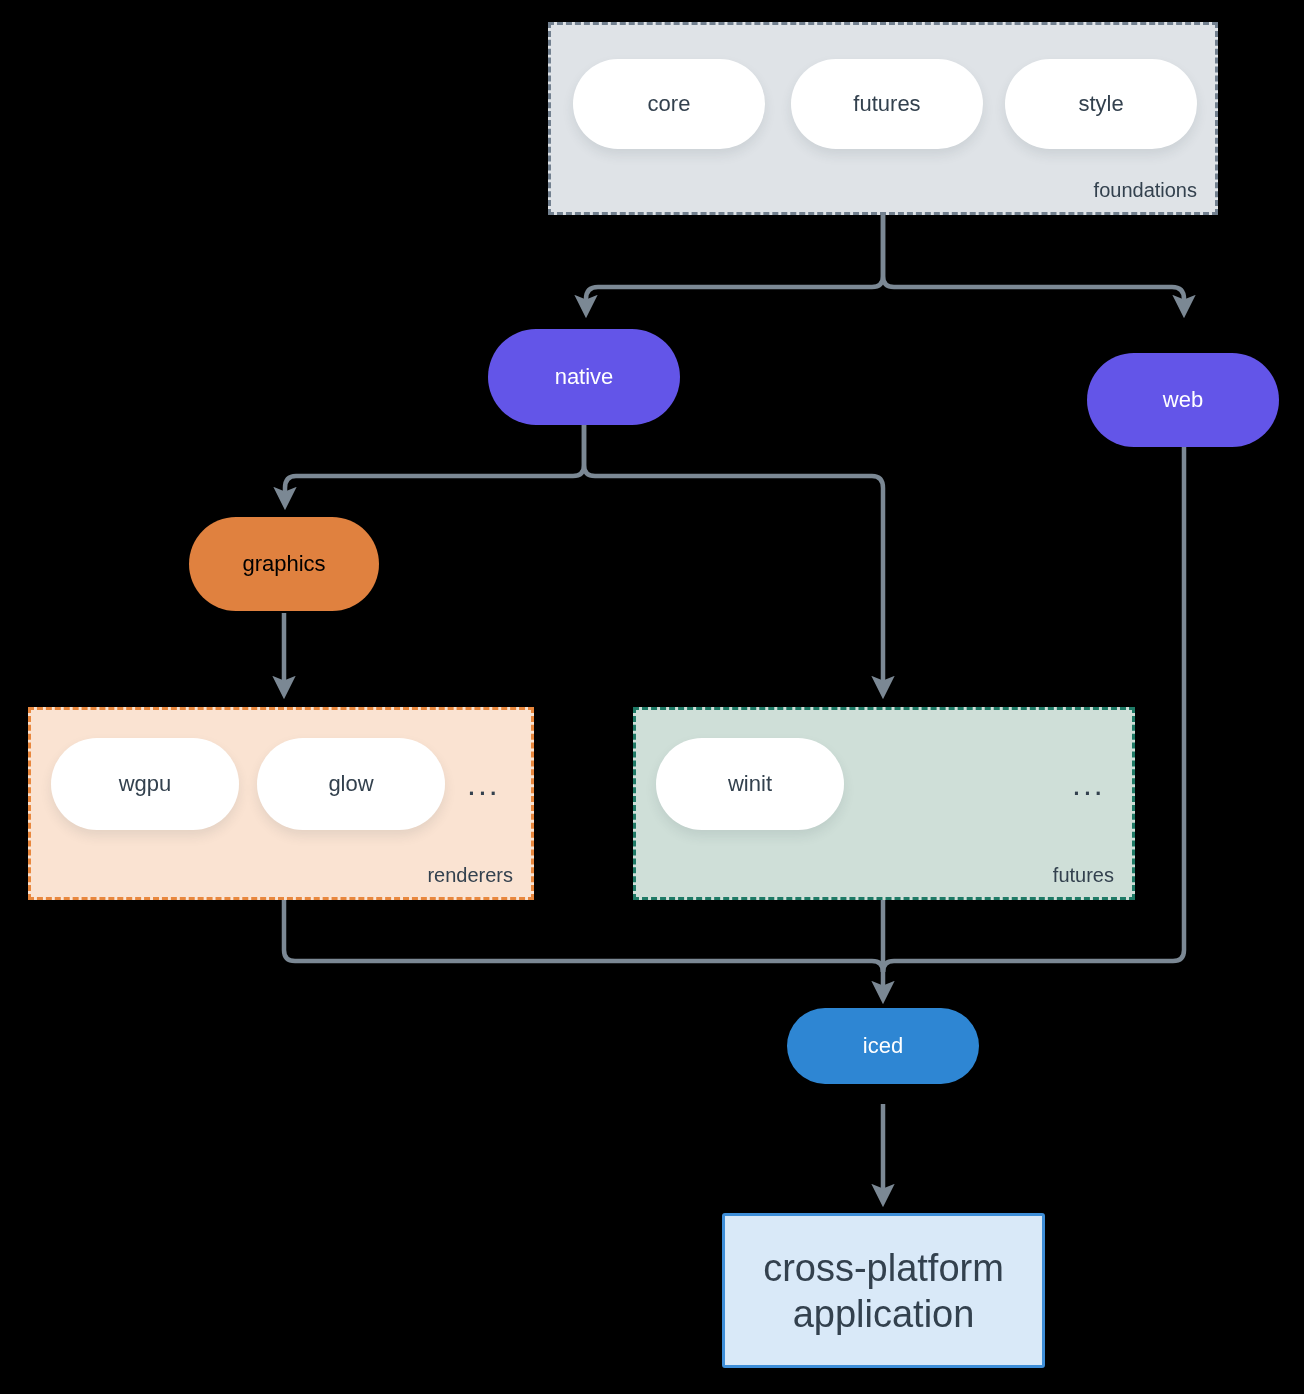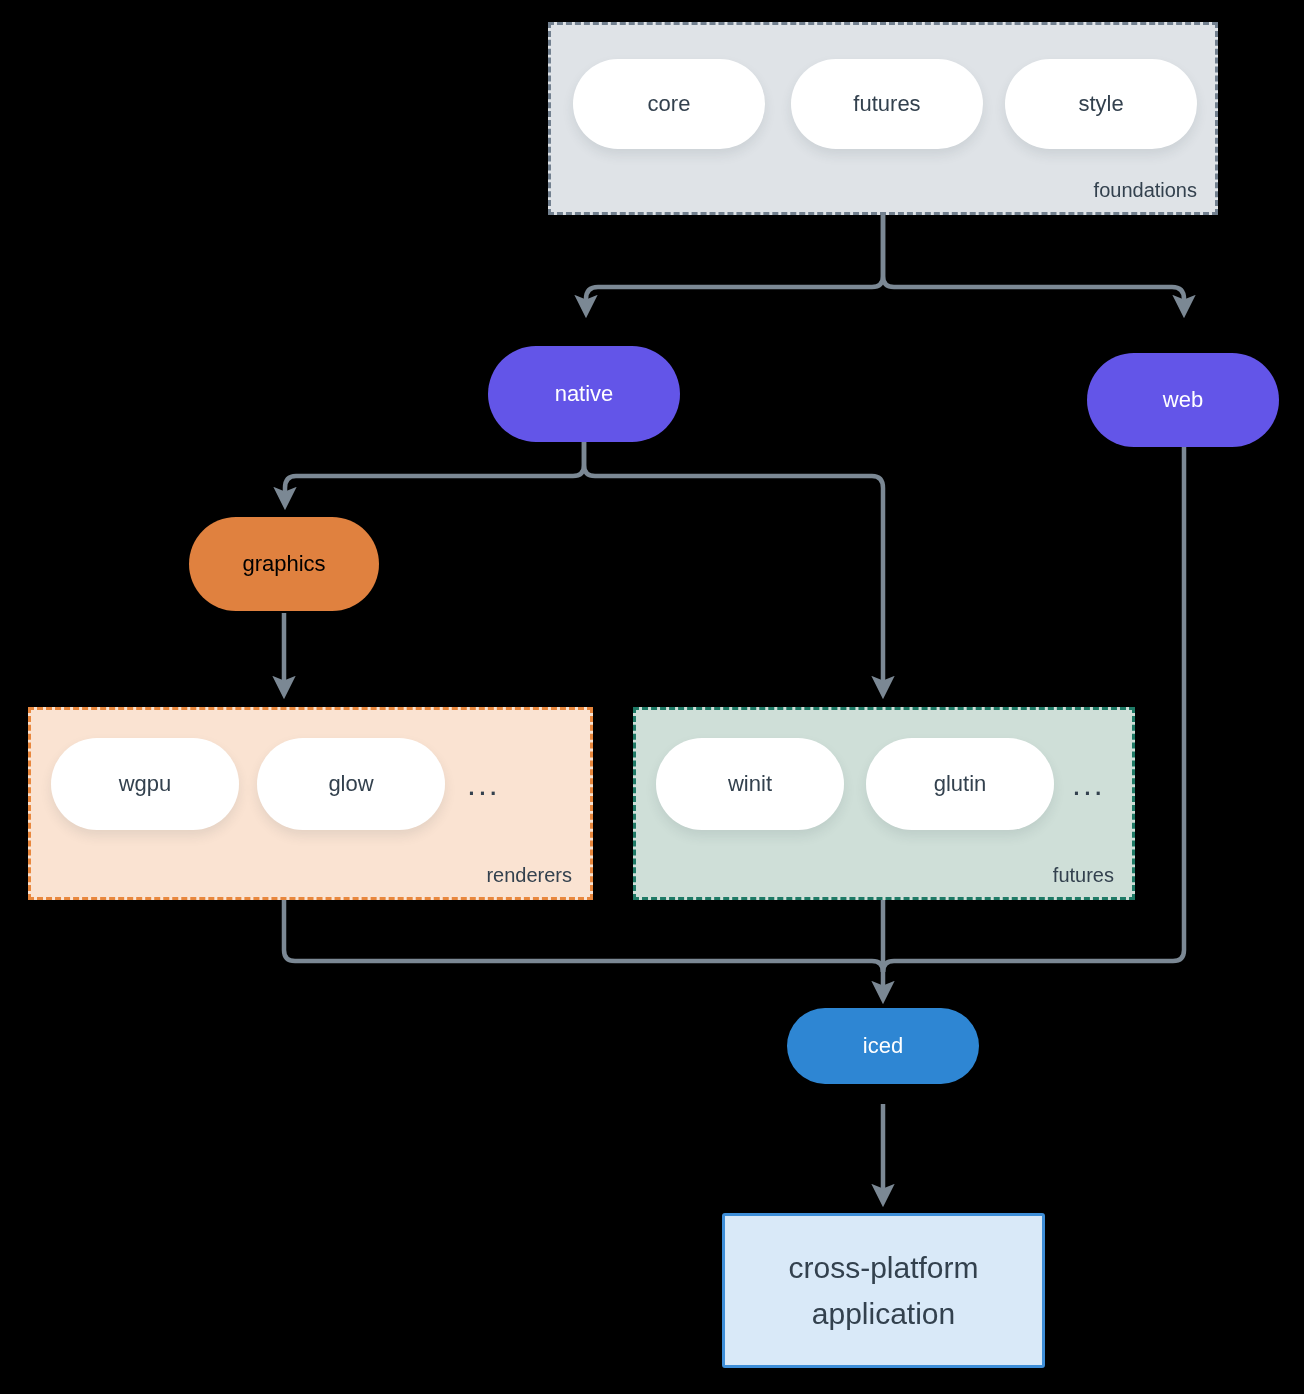--- a/index.html
+++ b/index.html
@@ -20,21 +20,21 @@
   .group {
     position: absolute;
     box-sizing: border-box;
   }
   .group.foundations {
     left: 548px; top: 22px; width: 670px; height: 193px;
     background: #dfe3e7;
     border: 3px dashed #72808f;
   }
   .group.renderers {
-    left: 28px; top: 707px; width: 565px; height: 193px;
+    left: 28px; top: 707px; width: 506px; height: 193px;
     background: #fae3d2;
     border: 3px dashed #e8873d;
   }
   .group.shells {
     left: 633px; top: 707px; width: 502px; height: 193px;
     background: #cfdfd8;
     border: 3px dashed #1f7a66;
   }
   .group-label {
     position: absolute;
@@ -76,38 +76,38 @@
     position: absolute;
     top: 28px; height: 92px;
     left: 436px; width: 60px;
     display: flex; align-items: center;
     font-size: 32px;
     color: #33414e;
     letter-spacing: 2px;
   }
 
   
-  .node-native   { left: 488px;  top: 346px; width: 192px; height: 96px; align-items: center; }
+  .node-native   { left: 488px;  top: 329px; width: 192px; height: 96px; align-items: center; }
   .node-web      { left: 1087px; top: 325px; width: 192px; height: 94px; margin-top: 28px; }
   .node-graphics { left: 189px;  top: 517px; width: 190px; height: 94px; }
   .node-iced     { left: 787px;  top: 1008px; width: 192px; height: 76px; }
 
   .app-box {
     position: absolute;
     left: 722px; top: 1213px;
     width: 323px; height: 155px;
     box-sizing: border-box;
     background: #d9e9f8;
     border: 3px solid #3e8ed8;
     border-radius: 3px;
     display: flex;
     align-items: center;
     justify-content: center;
     text-align: center;
-    font-size: 30px;
+    font-size: 38px;
     line-height: 46px;
     color: #33414e;
     padding: 0 10px;
   }
 </style>
 </head>
 <body>
 
 <div class="stage">
 
@@ -163,23 +163,20 @@
       <span>glow</span>
     </div>
     <div class="ellipsis">...</div>
     <div class="group-label">renderers</div>
   </div>
 
   <div class="group shells">
     <div class="pill white p0">
       <span>winit</span>
     </div>
-    <div class="pill white p1">
-      <span>glutin</span>
-    </div>
     <div class="ellipsis">...</div>
     <div class="group-label">futures</div>
   </div>
 
   <div class="pill blue node-iced">
     <span>iced</span>
   </div>
 
   <div class="app-box">
     <span>cross-platform application</span>

